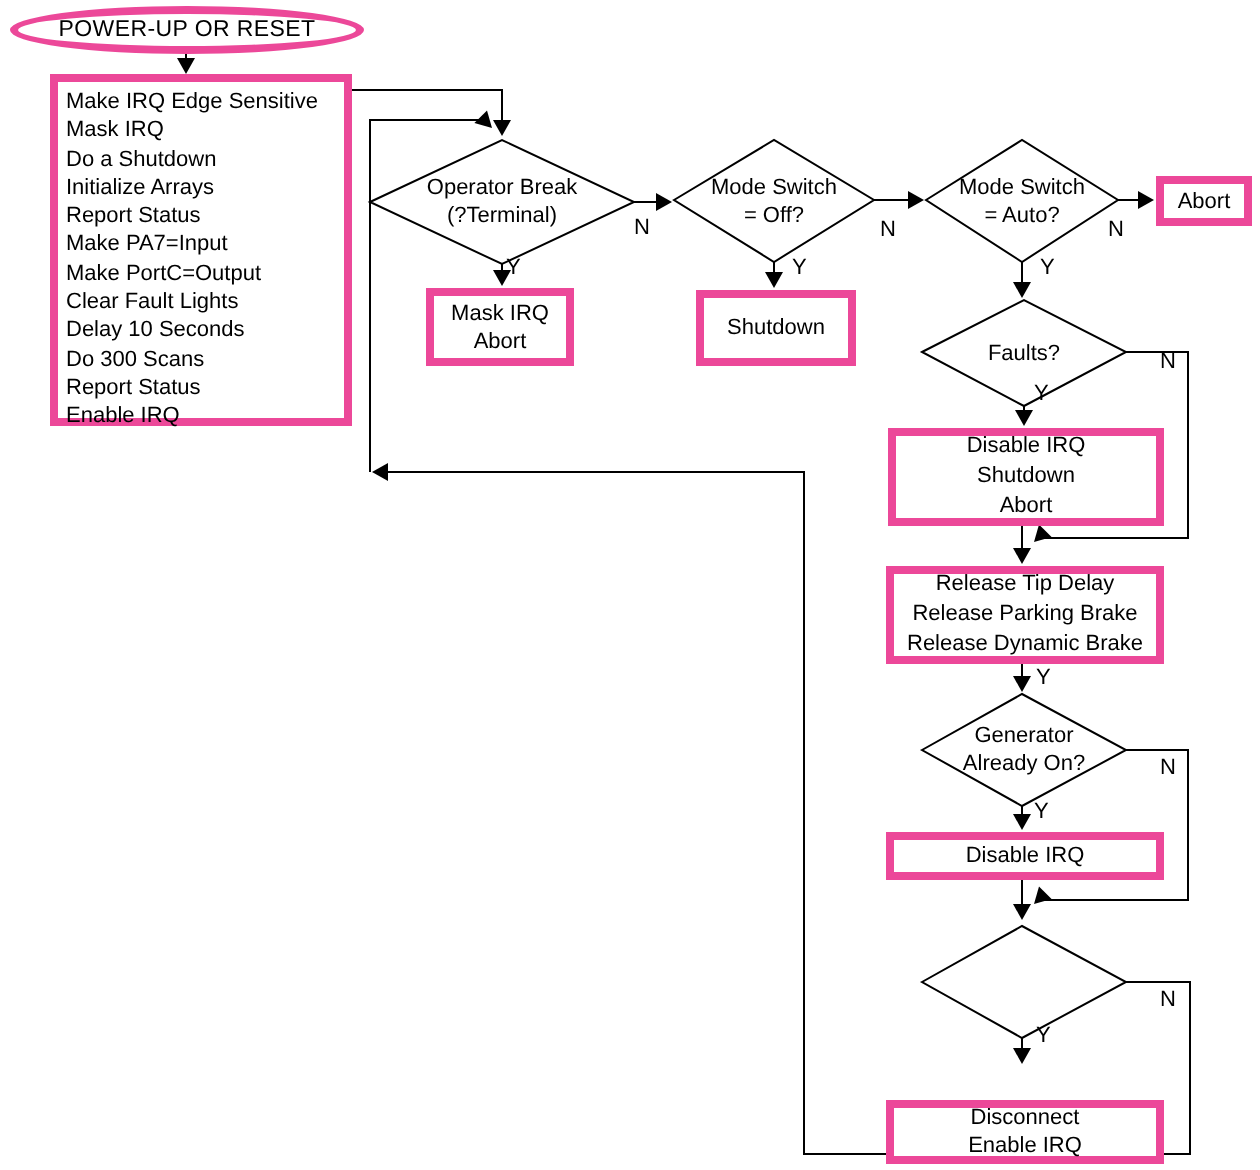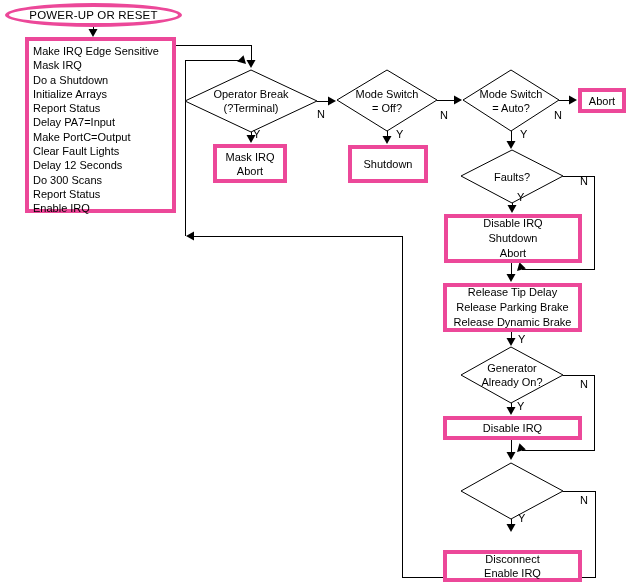--- a/index.html
+++ b/index.html
@@ -92,24 +92,24 @@
   <div class="node ellipse" style="left:5px;top:3px;width:177px;height:24px;font-size:11.5px;letter-spacing:0.2px;">
     <div>POWER-UP OR RESET</div>
   </div>
 
   <div class="node init-box" style="left:25px;top:37px;width:151px;height:176px;">
     <div>Make IRQ Edge Sensitive</div>
     <div>Mask IRQ</div>
     <div>Do a Shutdown</div>
     <div>Initialize Arrays</div>
     <div>Report Status</div>
-    <div>Delay PA7=Input</div>
+    <div>Make PA7=Input</div>
     <div>Make PortC=Output</div>
     <div>Clear Fault Lights</div>
-    <div>Delay 12 Seconds</div>
+    <div>Delay 10 Seconds</div>
     <div>Do 300 Scans</div>
     <div>Report Status</div>
     <div>Enable IRQ</div>
   </div>
 
   <div class="dtext" style="left:191px;top:87px;width:120px;">
     <div>Operator Break</div>
     <div>(?Terminal)</div>
   </div>
   <div class="dtext" style="left:327px;top:87px;width:120px;">

